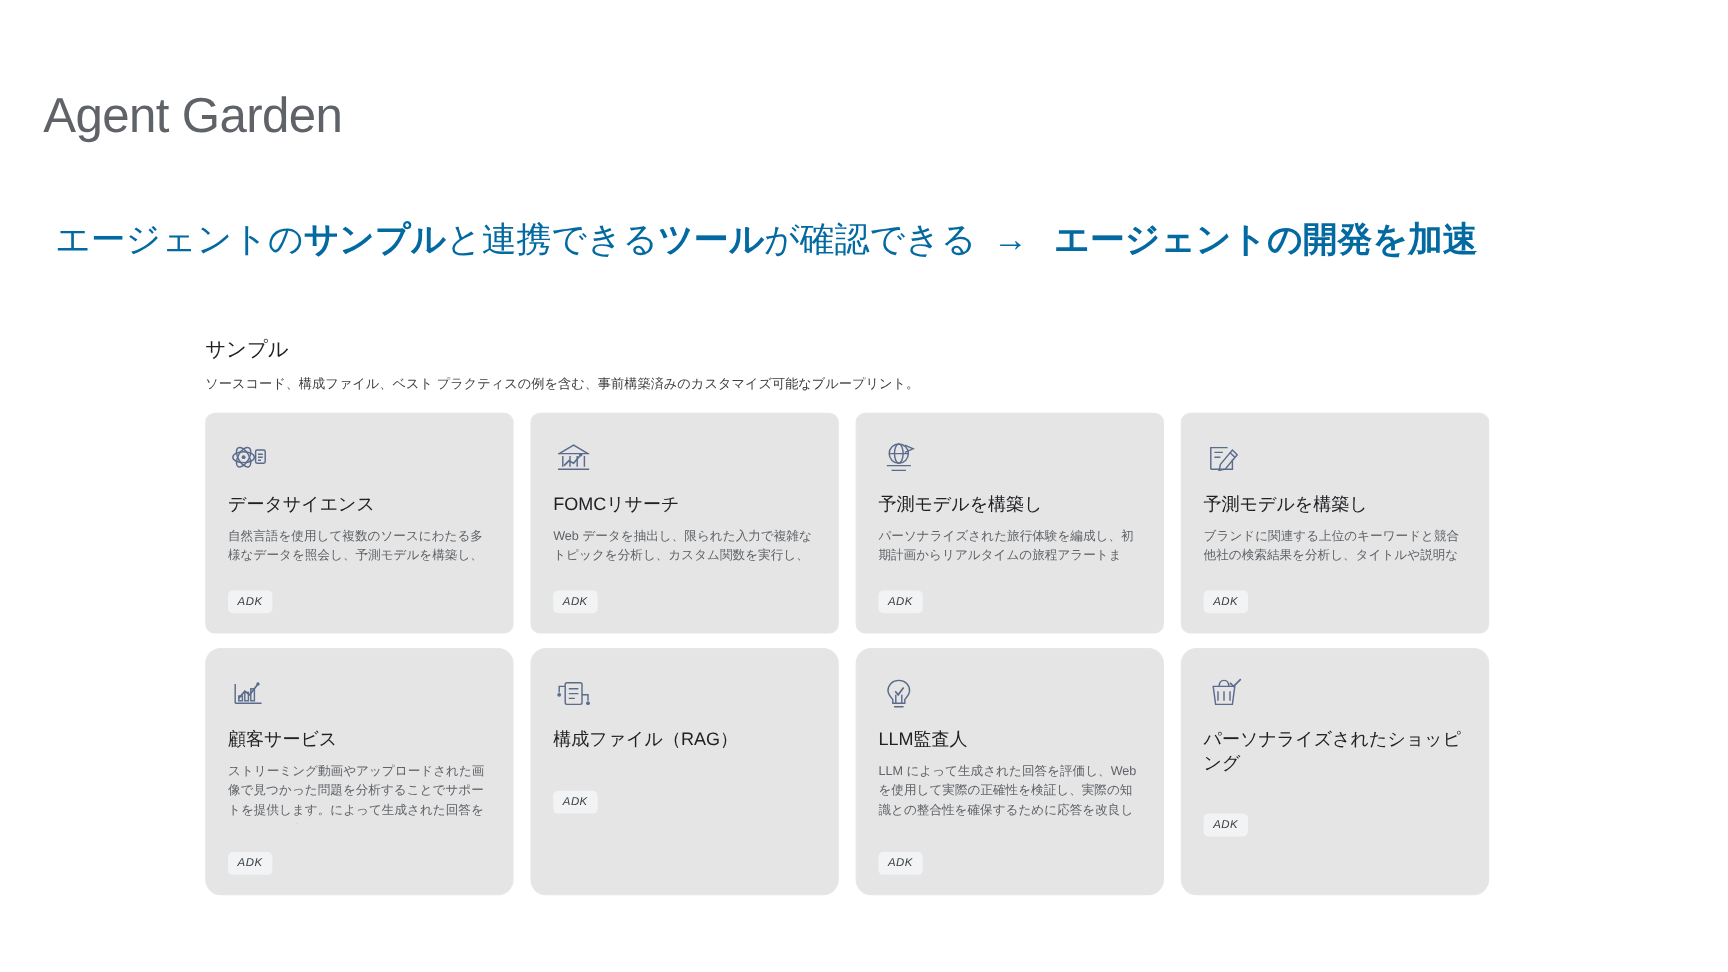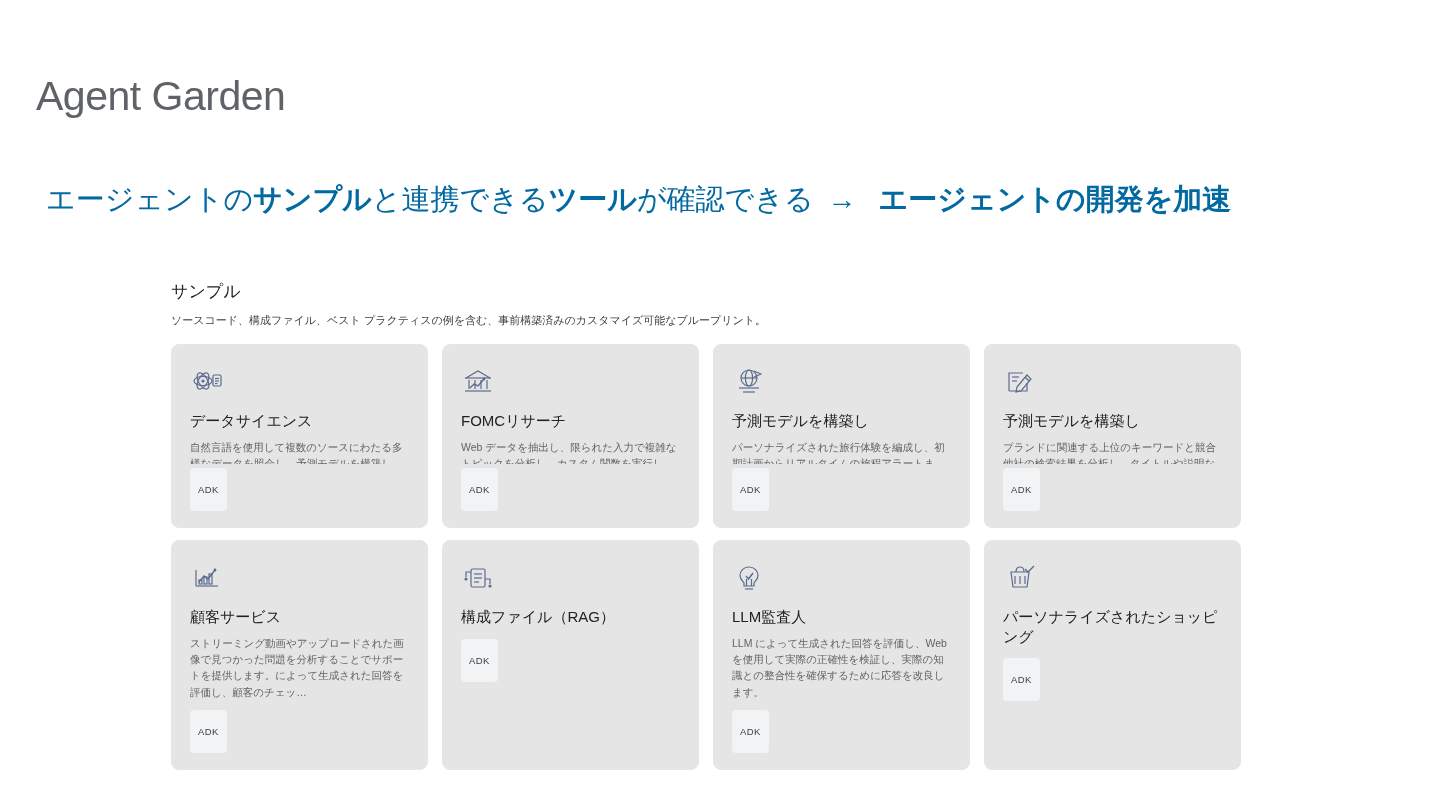--- a/index.html
+++ b/index.html
@@ -112,26 +112,28 @@
     flex: 1 1 auto;
   }
   .card-tag {
     display: inline-block;
     align-self: flex-start;
     background: #f1f3f4;
     color: #3c4043;
     font-size: 9.5px;
     letter-spacing: 0.4px;
     border-radius: 4px;
-    padding: 16px 8px;
-    margin-top: 4px;
+    padding: 4px 8px;
+    margin-top: 24px;
+    font-style: italic;
   }
   
   .grid .row2 {
-    height: 230px;
+    height: 206px;
+    border-radius: 13px;
   }
 </style>
 </head>
 <body>
 
 <div class="page-title">Agent Garden</div>
 
 <div class="subtitle">
   <span>エージェントの</span><span class="strong">サンプル</span><span>と連携できる</span><span class="strong">ツール</span><span>が確認できる</span><span class="arrow">→</span><span class="accent">エージェントの開発を加速</span>
 </div>

